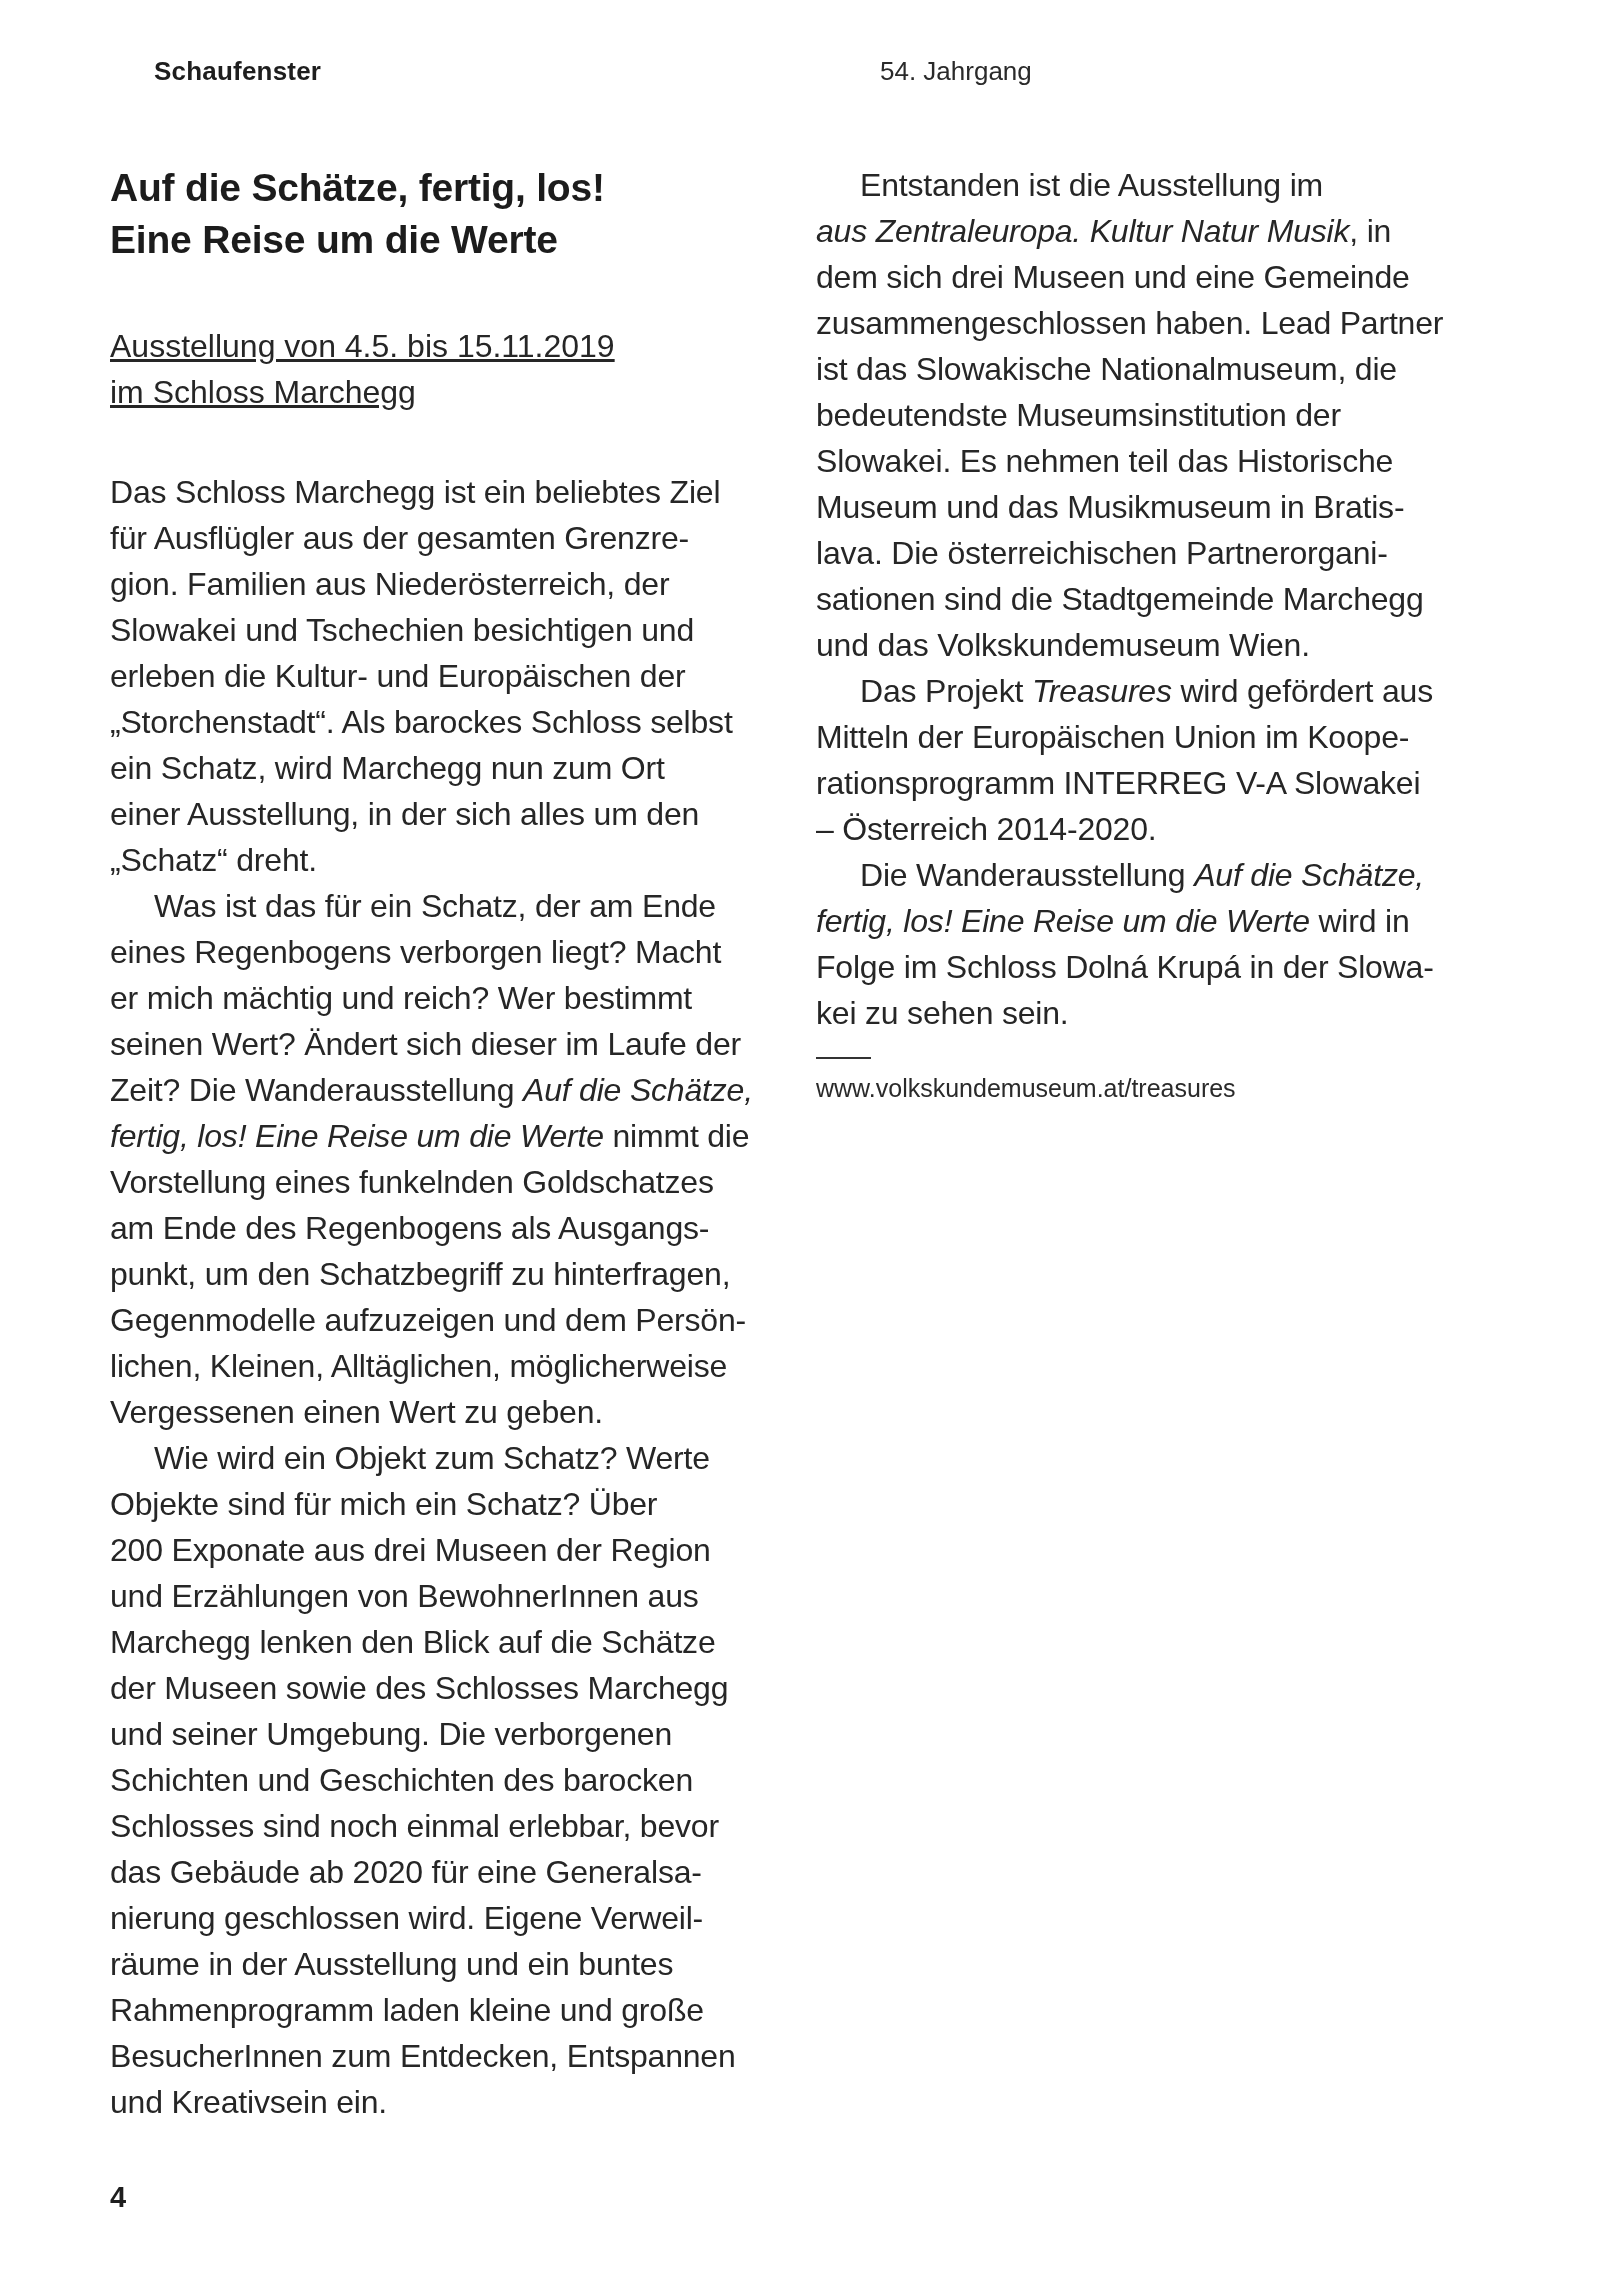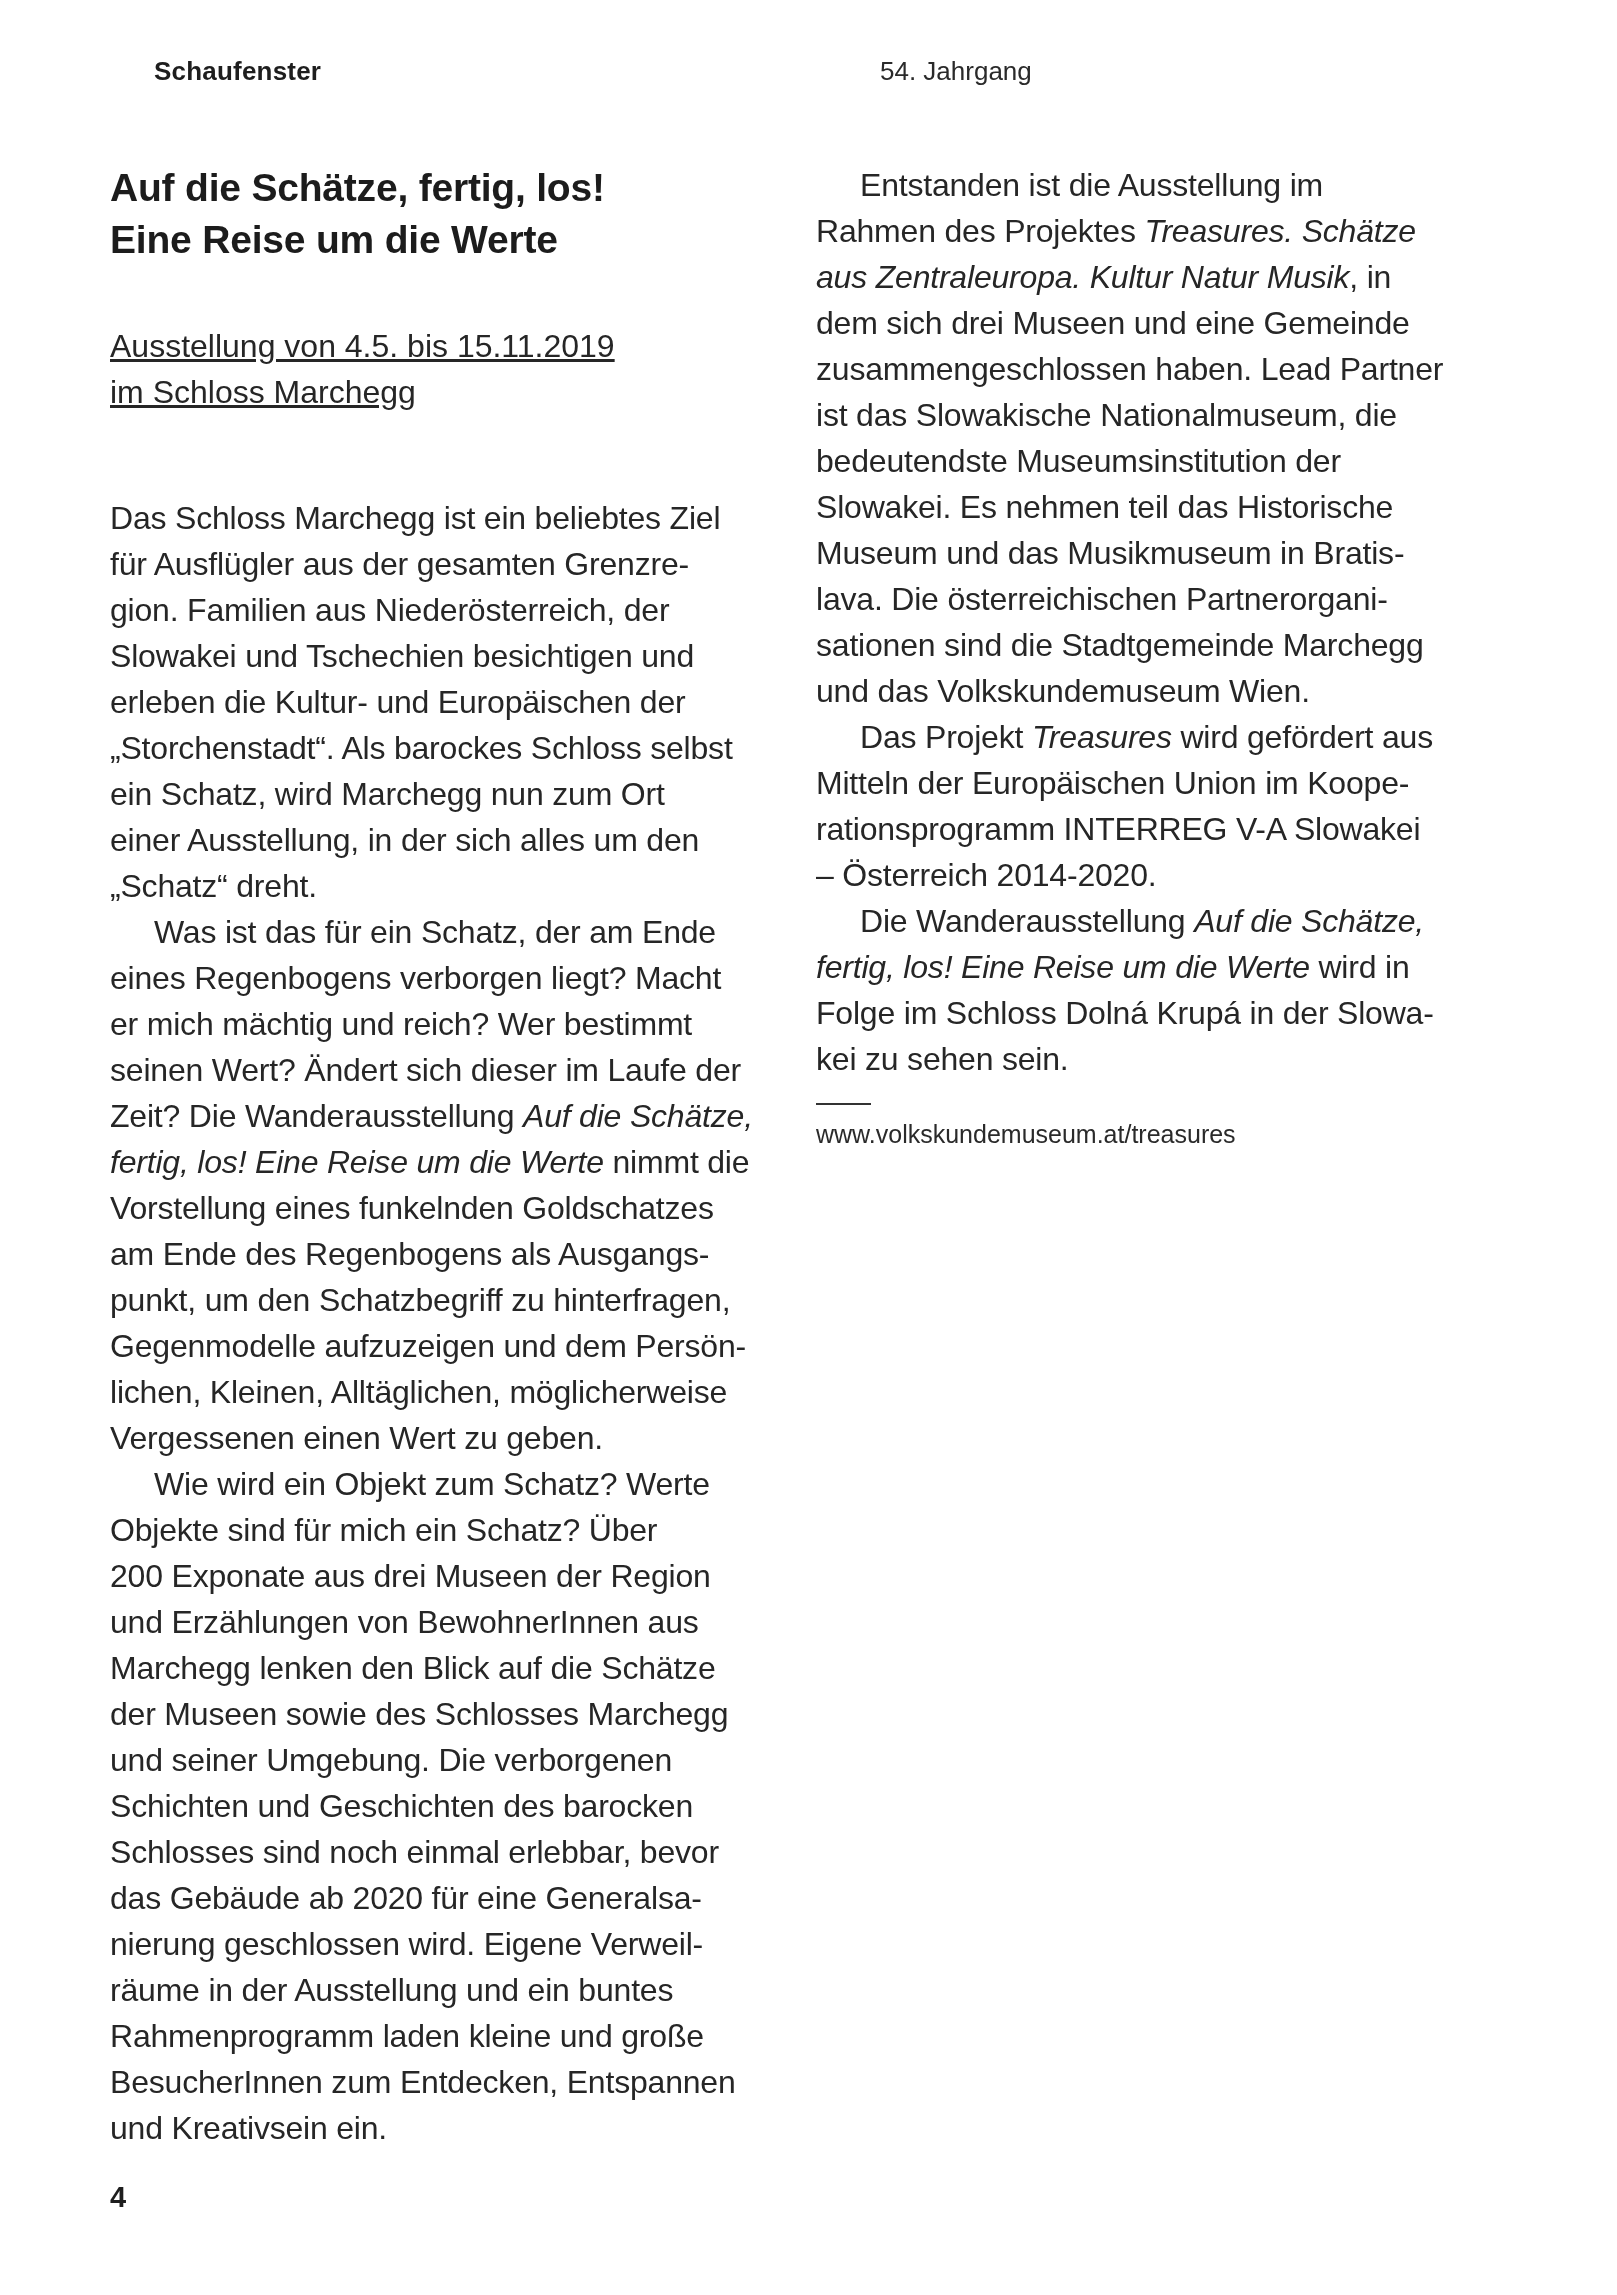--- a/index.html
+++ b/index.html
@@ -18,21 +18,21 @@
     .col-right { left: 816px; top: 162px; }
 
     .title {
       margin: 0; font-size: 39px; line-height: 52px; font-weight: bold; color: #1c1c1c;
       letter-spacing: -0.2px;
     }
     .subtitle {
       margin: 57px 0 0 0; font-size: 32px; line-height: 46px; color: #262626; text-decoration: underline;
     }
     .body-text { font-size: 32px; line-height: 46px; color: #262626; letter-spacing: -0.2px; }
-    .col-left .body-text { margin-top: 80px; }
+    .col-left .body-text { margin-top: 54px; }
     .line { display: block; white-space: nowrap; }
     .indent { padding-left: 44px; }
     em { font-style: italic; }
 
     .rule {
       width: 55px; height: 1.6px; background: #333333; margin-top: 21px;
     }
     .url {
       margin-top: 13px; font-size: 25px; line-height: 32px; color: #2a2a2a;
       text-decoration: none; display: inline-block;
@@ -92,21 +92,20 @@
       <span class="line"><span>räume in der Ausstellung und ein buntes</span></span>
       <span class="line"><span>Rahmenprogramm laden kleine und große</span></span>
       <span class="line"><span>BesucherInnen zum Entdecken, Entspannen</span></span>
       <span class="line"><span>und Kreativsein ein.</span></span>
     </div>
 </div>
 
 <div class="col col-right">
   <div class="body-text" id="right-body">
       <span class="line indent"><span>Entstanden ist die Ausstellung im</span></span>
-      <span class="line"><span>Rahmen des Projektes </span><em>Treasures. Schätze</em></span>
       <span class="line"><em>aus Zentraleuropa. Kultur Natur Musik</em><span>, in</span></span>
       <span class="line"><span>dem sich drei Museen und eine Gemeinde</span></span>
       <span class="line"><span>zusammengeschlossen haben. Lead Partner</span></span>
       <span class="line"><span>ist das Slowakische Nationalmuseum, die</span></span>
       <span class="line"><span>bedeutendste Museumsinstitution der</span></span>
       <span class="line"><span>Slowakei. Es nehmen teil das Historische</span></span>
       <span class="line"><span>Museum und das Musikmuseum in Bratis-</span></span>
       <span class="line"><span>lava. Die österreichischen Partnerorgani-</span></span>
       <span class="line"><span>sationen sind die Stadtgemeinde Marchegg</span></span>
       <span class="line"><span>und das Volkskundemuseum Wien.</span></span>

